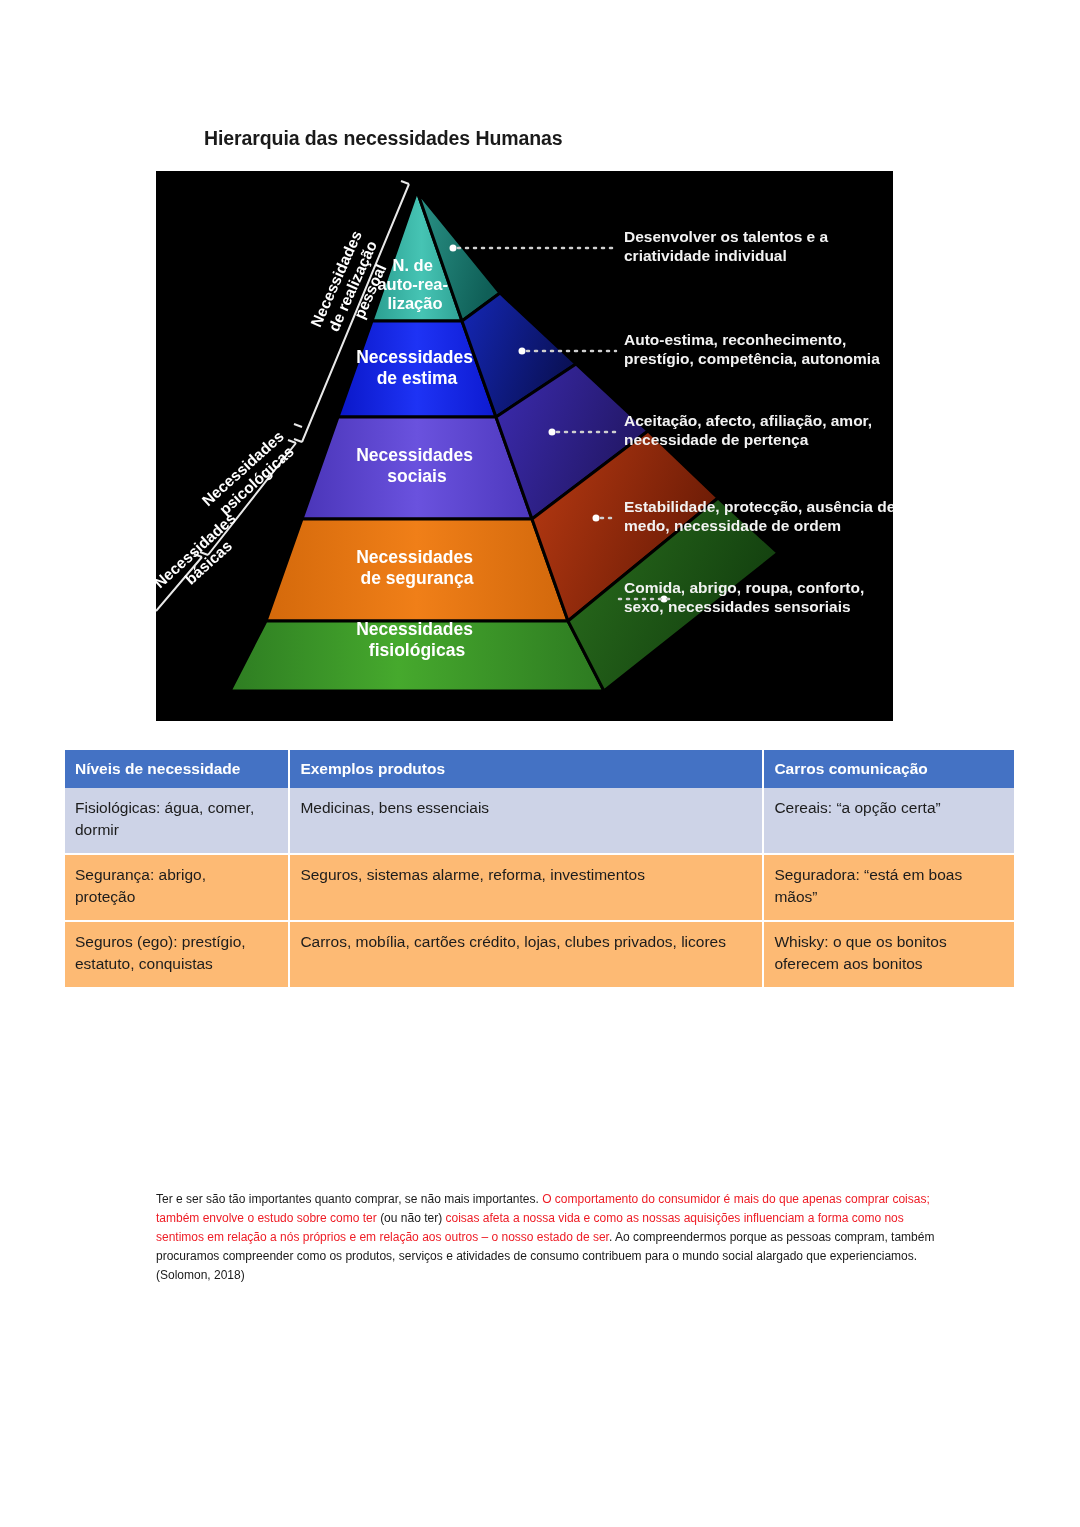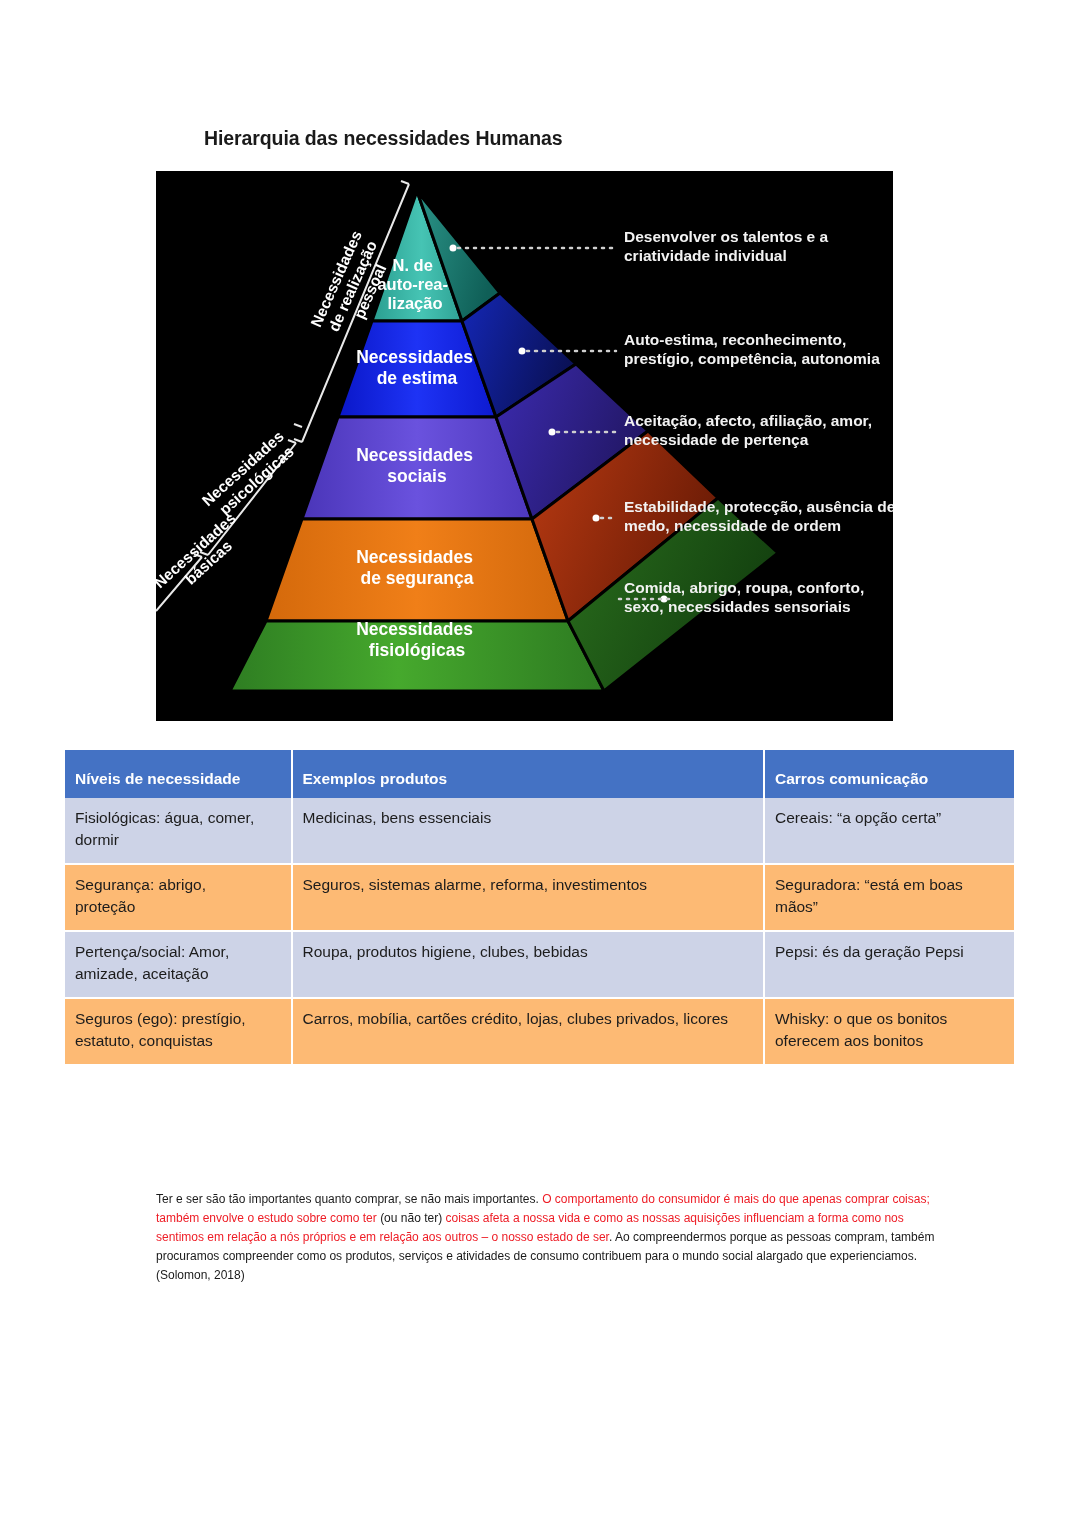--- a/index.html
+++ b/index.html
@@ -76,21 +76,21 @@
     font-size: 15.5px;
     line-height: 1.42;
     color: #1c1c1c;
   }
   .needs-table th {
     background: #4472c4;
     color: #ffffff;
     font-weight: bold;
     font-size: 15.5px;
     text-align: left;
-    padding: 18px 10px 8px 10px;
+    padding: 8px 10px 8px 10px;
     border-right: 2px solid #ffffff;
     vertical-align: middle;
     margin-left: 8px;
   }
   .needs-table th:last-child { border-right: none; }
   .needs-table td {
     padding: 9px 23px 12px 10px;
     vertical-align: top;
     border-right: 2px solid #ffffff;
     border-bottom: 2px solid #ffffff;
@@ -296,25 +296,20 @@
     <tr class="odd">
       <td>Fisiológicas: água, comer, dormir</td>
       <td>Medicinas, bens essenciais</td>
       <td>Cereais: “a opção certa”</td>
     </tr>
     <tr class="even">
       <td>Segurança: abrigo, proteção</td>
       <td>Seguros, sistemas alarme, reforma, investimentos</td>
       <td>Seguradora: “está em boas mãos”</td>
     </tr>
-    <tr class="odd">
-      <td>Pertença/social: Amor, amizade, aceitação</td>
-      <td>Roupa, produtos higiene, clubes, bebidas</td>
-      <td>Pepsi: és da geração Pepsi</td>
-    </tr>
     <tr class="even">
       <td>Seguros (ego): prestígio, estatuto, conquistas</td>
       <td>Carros, mobília, cartões crédito, lojas, clubes privados, licores</td>
       <td>Whisky: o que os bonitos oferecem aos bonitos</td>
     </tr>
   </tbody>
 </table>
 
 <p class="body-para"><span>Ter e ser são tão importantes quanto comprar, se não mais importantes. </span><span class="red">O comportamento do consumidor é mais do que apenas comprar coisas; também envolve o estudo sobre como ter </span><span>(ou não ter)</span><span class="red"> coisas afeta a nossa vida e como as nossas aquisições influenciam a forma como nos sentimos em relação a nós próprios e em relação aos outros – o nosso estado de ser</span><span>. Ao compreendermos porque as pessoas compram, também procuramos compreender como os produtos, serviços e atividades de consumo contribuem para o mundo social alargado que experienciamos. (Solomon, 2018)</span></p>
 

